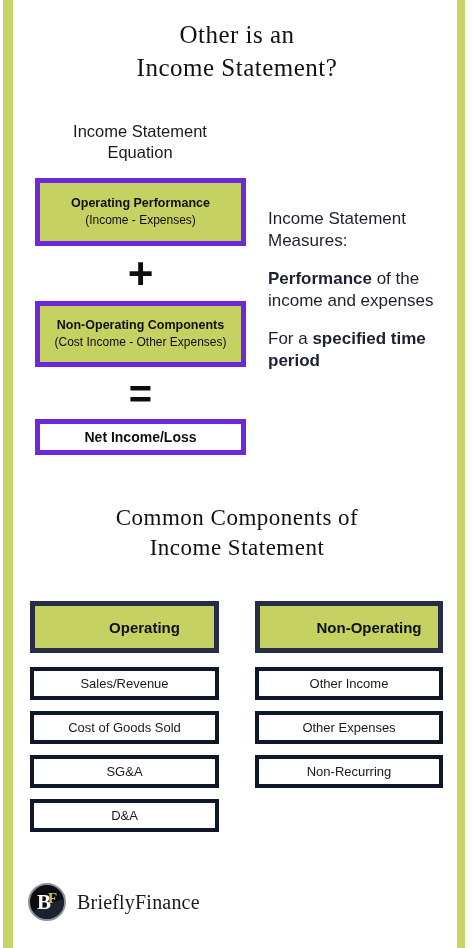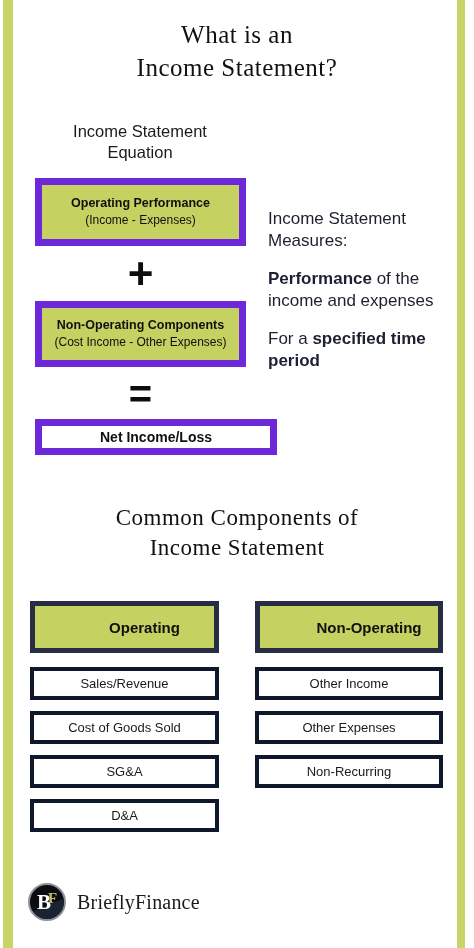--- a/index.html
+++ b/index.html
@@ -45,33 +45,33 @@
   
   #equation-heading {
     position:absolute; left:28px; width:224px; top:121px;
     text-align:center;
     font-size:16.5px;
     line-height:1.28;
     color:#1b1b1b;
   }
 
   .box {
-    border:7px solid #6d28d9;
+    border:5px solid #6d28d9;
     background:#ffffff;
     text-align:center;
     display:flex;
     flex-direction:column;
     align-items:center;
     justify-content:center;
   }
   .box.green { background:#c5d161; }
 
   #box-operating       { position:absolute; left:35px; top:178px; width:211px; height:68px; }
   #box-nonoperating    { position:absolute; left:35px; top:301px; width:211px; height:66px; }
-  #box-netincome       { position:absolute; left:35px; top:419px; width:242px; height:36px; }
+  #box-netincome       { position:absolute; left:35px; top:419px; width:211px; height:36px; }
 
   .box-line1 { font-size:12.5px; font-weight:bold; color:#101010; line-height:1.35; }
   .box-line2 { font-size:12px; color:#101010; line-height:1.35; }
   #box-netincome .box-line1 { font-size:14px; }
 
   
   .operator {
     position:absolute; left:35px; width:211px;
     text-align:center;
     color:#0d0d0d;
@@ -157,21 +157,21 @@
 </style>
 </head>
 <body>
 
 <div class="page">
 
   <div class="rule rule-left"></div>
   <div class="rule rule-right"></div>
 
   <div id="main-title" class="serif-title">
-    <div>What is an</div>
+    <div>Other is an</div>
     <div>Income Statement?</div>
   </div>
 
   <div id="equation-heading">
     <div>Income Statement</div>
     <div>Equation</div>
   </div>
 
   <div id="box-operating" class="box green">
     <div class="box-line1">Operating Performance</div>

